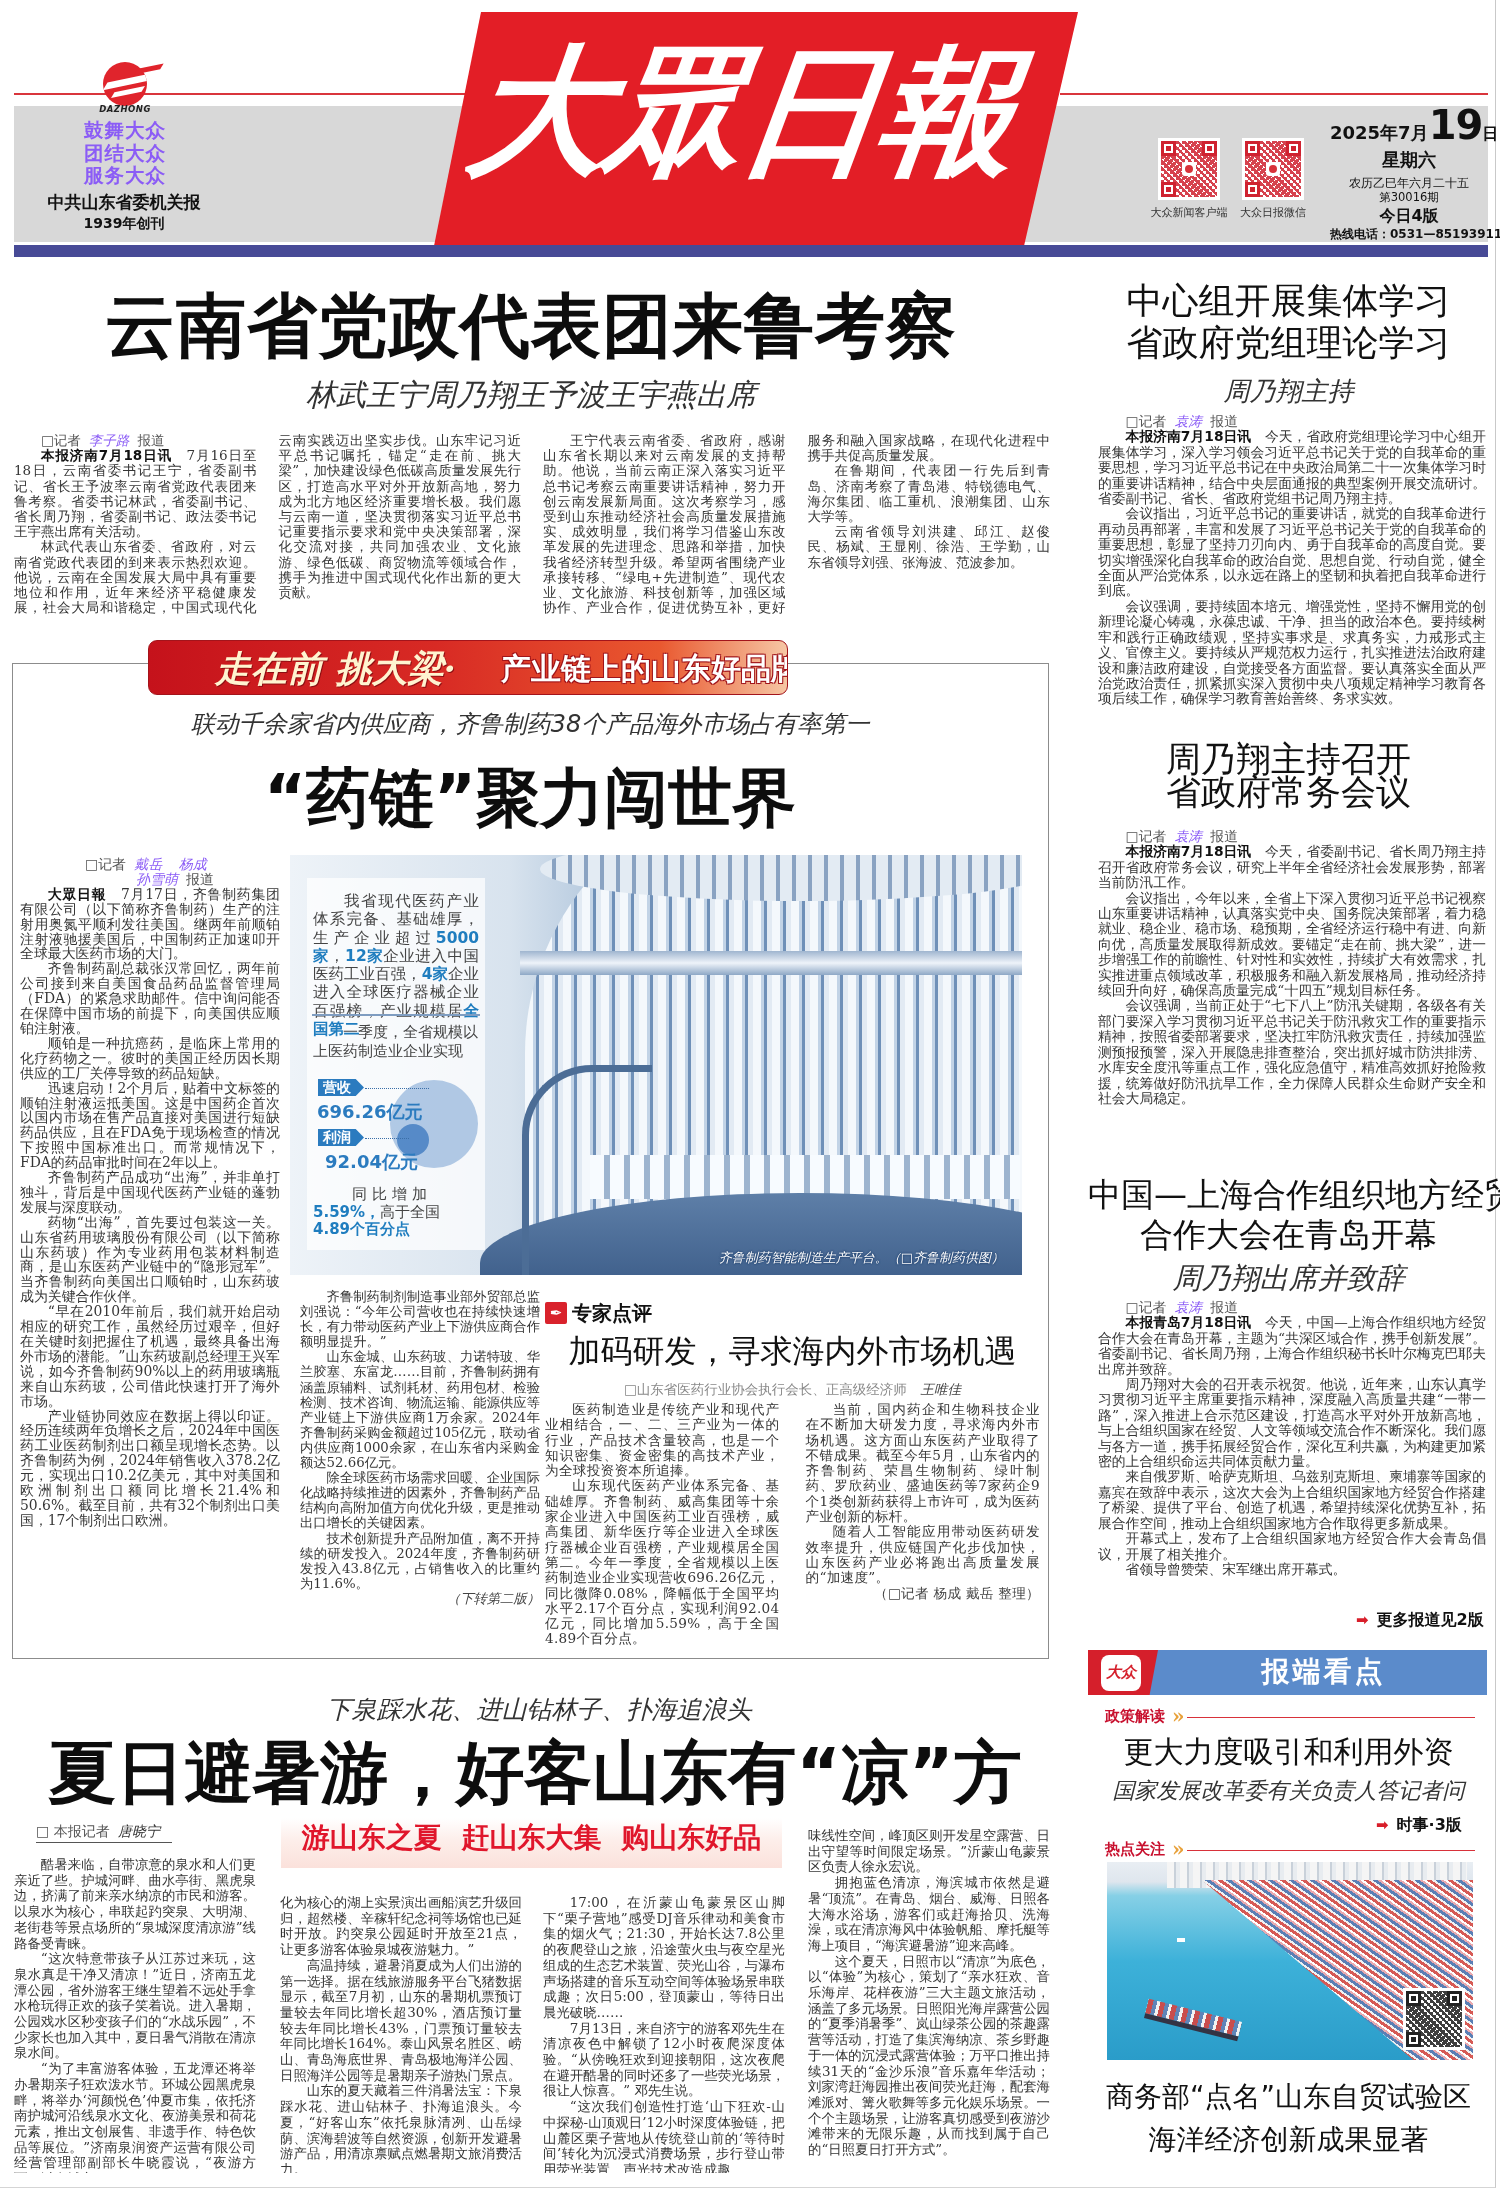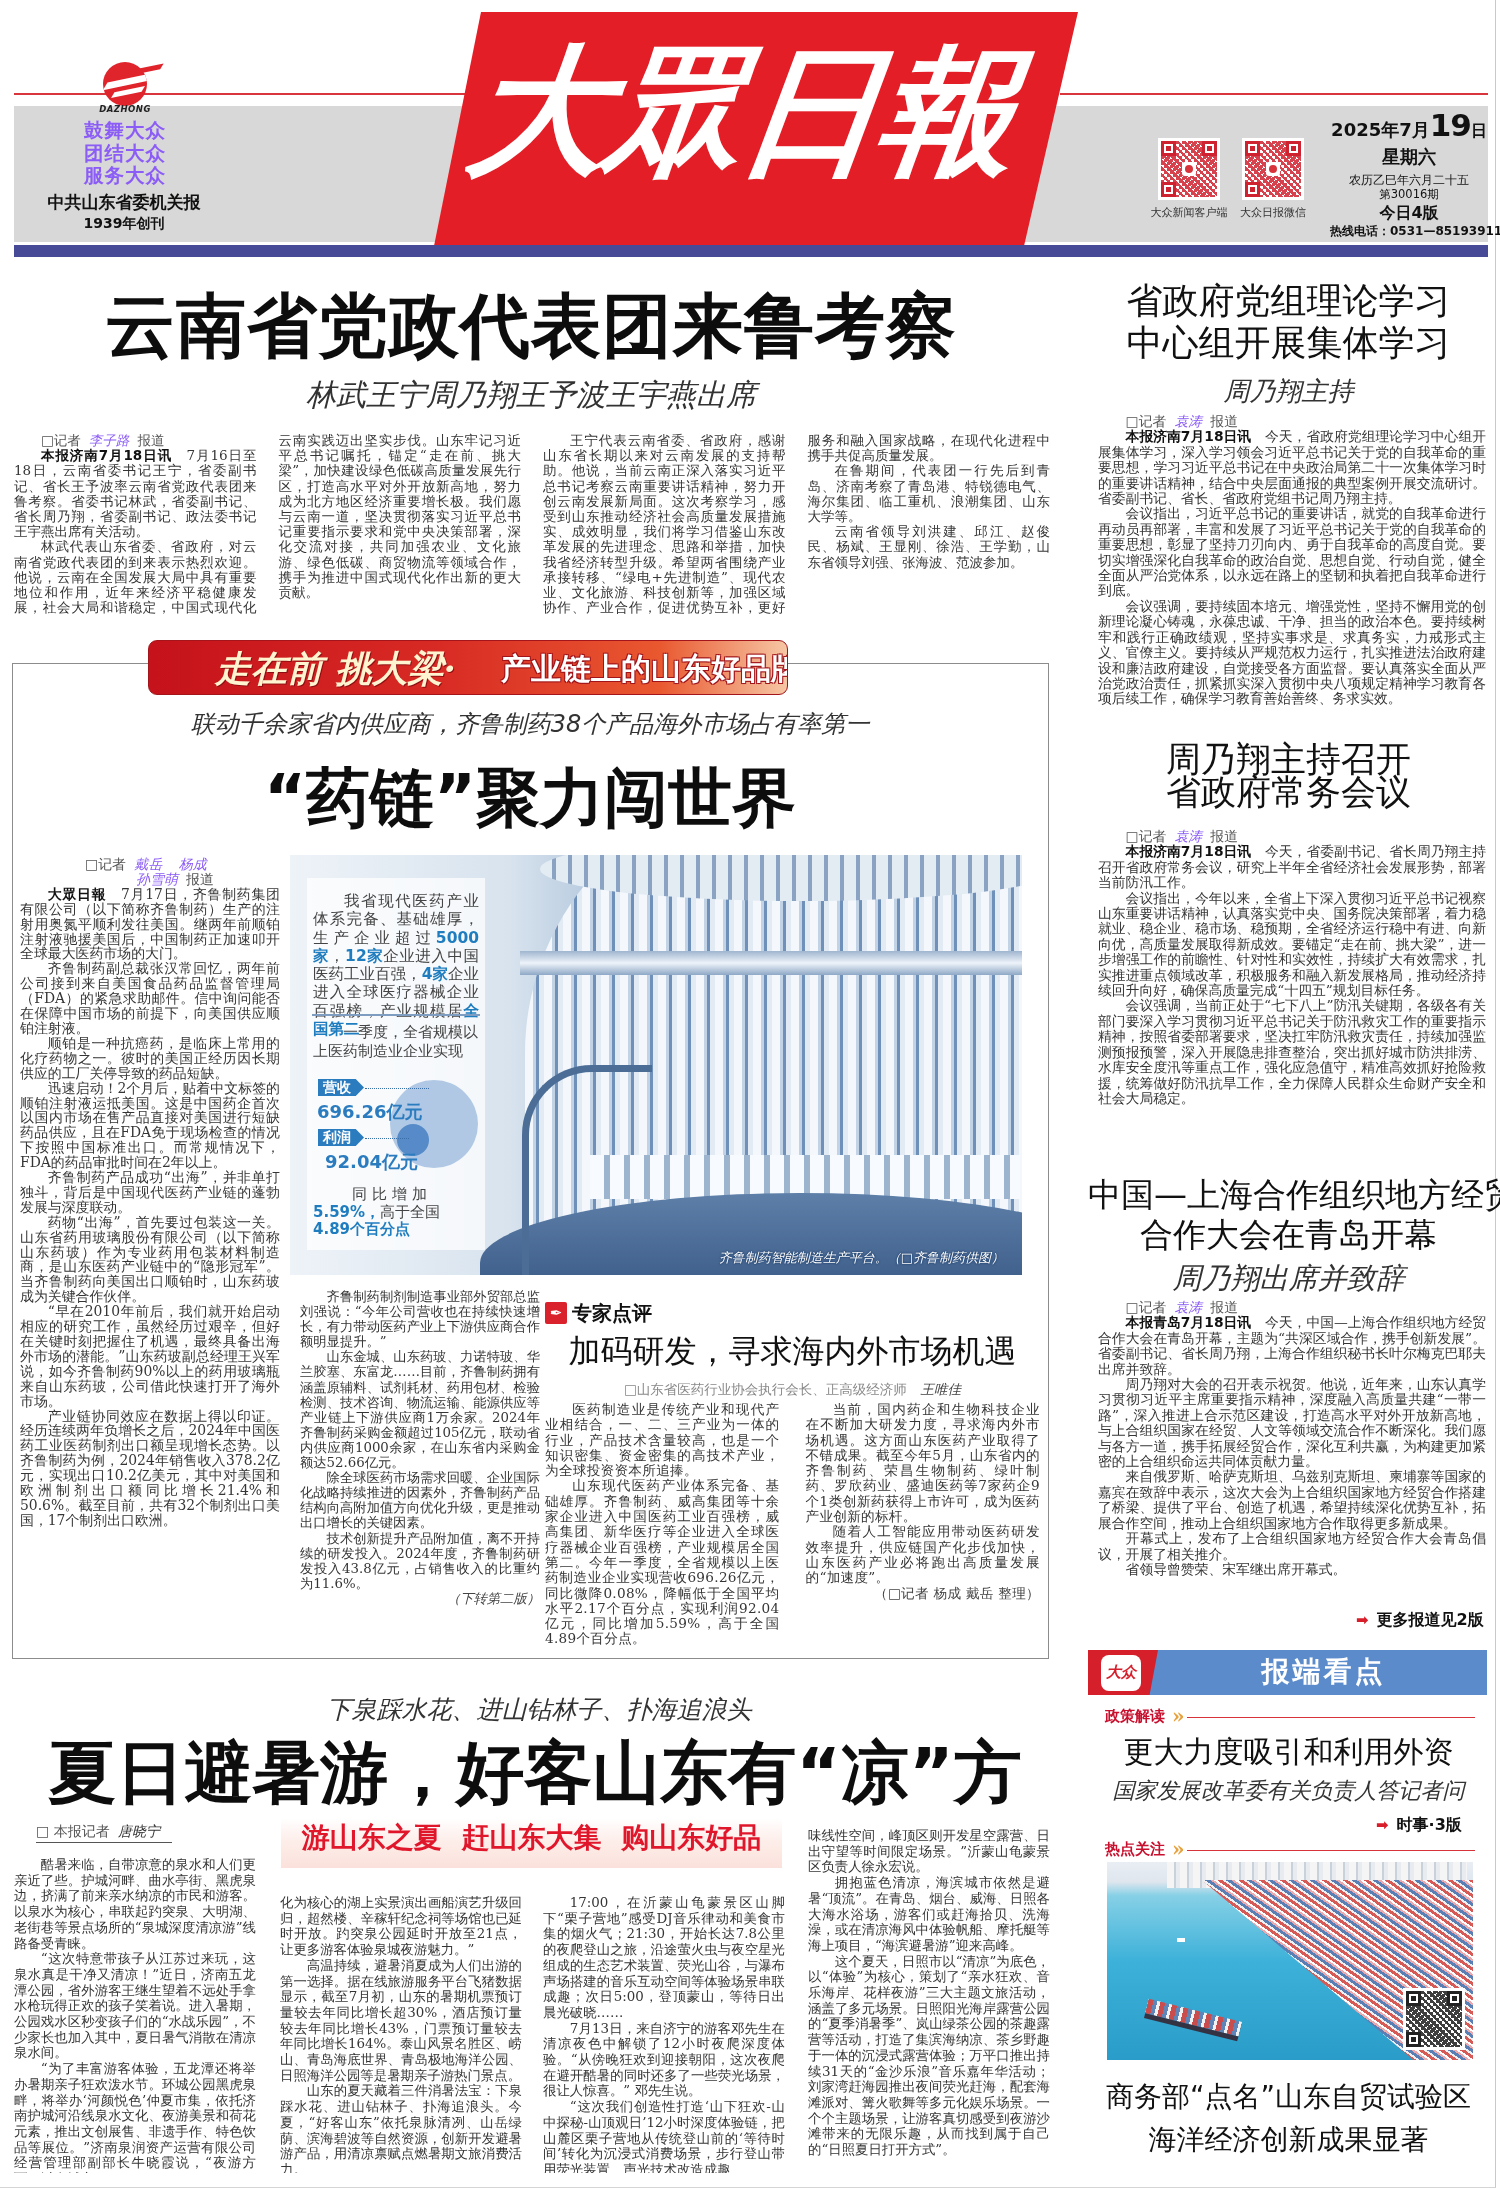--- a/index.html
+++ b/index.html
@@ -24,21 +24,21 @@
 .founded{left:38px;top:215px;width:172px;text-align:center;font-size:14px;font-weight:bold;color:#111;}
 .qr{background:#fff;overflow:hidden;}
 .qr-pattern{position:absolute;left:3px;top:3px;right:3px;bottom:3px;background:repeating-conic-gradient(#cf2230 0 25%,transparent 0 50%) 0 0/6px 6px,repeating-linear-gradient(45deg,#cf2230 0 2px,transparent 2px 5px);opacity:.85;}
 .qr-finder{position:absolute;width:15px;height:15px;background:#fff;border:3px solid #cf2230;box-shadow:inset 0 0 0 2px #fff,inset 0 0 0 6px #cf2230;}
 .qr-center{position:absolute;width:14px;height:14px;left:50%;top:50%;margin:-7px 0 0 -7px;background:#fff;border-radius:3px;}
 .qr-center::after{content:"";position:absolute;left:3px;top:3px;width:8px;height:8px;border-radius:50%;background:#d8323a;}
 .qr-label{font-size:11px;color:#333;text-align:center;white-space:nowrap;}
 .date-block{left:1330px;top:110px;width:158px;text-align:center;color:#111;font-family:"DejaVu Sans",sans-serif;}
 .date-line{font-weight:bold;white-space:nowrap;line-height:30px;}
 .date-ym{font-size:18px;}
-.date-day{font-size:31px;letter-spacing:-1px;}
+.date-day{font-size:40px;letter-spacing:-1px;}
 .date-suf{font-size:16px;}
 .weekday{font-size:18px;font-weight:bold;line-height:22px;}
 .lunar{font-size:12px;line-height:14px;margin-top:5px;}
 .issue{font-size:11.5px;line-height:14px;}
 .pages{font-size:16px;font-weight:bold;line-height:20px;margin-top:2px;}
 .hotline{font-size:12px;font-weight:bold;line-height:16px;white-space:nowrap;}
 
 .headline-xl{font-family:"DejaVu Sans",sans-serif;font-weight:900;color:#0d0d0d;text-align:center;white-space:nowrap;}
 .kicker{font-family:"DejaVu Sans",sans-serif;font-weight:300;color:#333;text-align:center;white-space:nowrap;font-style:italic;}
 .headline-r{font-family:"DejaVu Sans",sans-serif;color:#111;text-align:center;white-space:nowrap;}
@@ -172,22 +172,22 @@
     <p>林武代表山东省委、省政府，对云南省党政代表团的到来表示热烈欢迎。他说，云南在全国发展大局中具有重要地位和作用，近年来经济平稳健康发展，社会大局和谐稳定，中国式现代化云南实践迈出坚实步伐。山东牢记习近平总书记嘱托，锚定“走在前、挑大梁”，加快建设绿色低碳高质量发展先行区，打造高水平对外开放新高地，努力成为北方地区经济重要增长极。我们愿与云南一道，坚决贯彻落实习近平总书记重要指示要求和党中央决策部署，深化交流对接，共同加强农业、文化旅游、绿色低碳、商贸物流等领域合作，携手为推进中国式现代化作出新的更大贡献。</p>
     <p>王宁代表云南省委、省政府，感谢山东省长期以来对云南发展的支持帮助。他说，当前云南正深入落实习近平总书记考察云南重要讲话精神，努力开创云南发展新局面。这次考察学习，感受到山东推动经济社会高质量发展措施实、成效明显，我们将学习借鉴山东改革发展的先进理念、思路和举措，加快我省经济转型升级。希望两省围绕产业承接转移、“绿电+先进制造”、现代农业、文化旅游、科技创新等，加强区域协作、产业合作，促进优势互补，更好服务和融入国家战略，在现代化进程中携手共促高质量发展。</p>
     <p>在鲁期间，代表团一行先后到青岛、济南考察了青岛港、特锐德电气、海尔集团、临工重机、浪潮集团、山东大学等。</p>
     <p>云南省领导刘洪建、邱江、赵俊民、杨斌、王显刚、徐浩、王学勤，山东省领导刘强、张海波、范波参加。</p>
   </div>
 </article>
 
 <aside>
 
   <div class="abs headline-r" style="left:1090px;top:280px;width:397px;font-size:36px;line-height:42px;">
+    <div>中心组开展集体学习</div>
     <div>省政府党组理论学习</div>
-    <div>中心组开展集体学习</div>
   </div>
   <div class="abs kicker" style="left:1090px;top:376px;width:397px;font-size:26px;line-height:30px;">周乃翔主持</div>
   <div class="abs txt right-txt" style="left:1098px;top:414px;width:388px;height:308px;">
     <p class="byl"><span>□记者</span><span class="nm">袁涛</span><span>报道</span></p>
     <p><span class="dl">本报济南7月18日讯</span>　<span>今天，省政府党组理论学习中心组开展集体学习，深入学习领会习近平总书记关于党的自我革命的重要思想，学习习近平总书记在中央政治局第二十一次集体学习时的重要讲话精神，结合中央层面通报的典型案例开展交流研讨。省委副书记、省长、省政府党组书记周乃翔主持。</span></p>
     <p>会议指出，习近平总书记的重要讲话，就党的自我革命进行再动员再部署，丰富和发展了习近平总书记关于党的自我革命的重要思想，彰显了坚持刀刃向内、勇于自我革命的高度自觉。要切实增强深化自我革命的政治自觉、思想自觉、行动自觉，健全全面从严治党体系，以永远在路上的坚韧和执着把自我革命进行到底。</p>
     <p>会议强调，要持续固本培元、增强党性，坚持不懈用党的创新理论凝心铸魂，永葆忠诚、干净、担当的政治本色。要持续树牢和践行正确政绩观，坚持实事求是、求真务实，力戒形式主义、官僚主义。要持续从严规范权力运行，扎实推进法治政府建设和廉洁政府建设，自觉接受各方面监督。要认真落实全面从严治党政治责任，抓紧抓实深入贯彻中央八项规定精神学习教育各项后续工作，确保学习教育善始善终、务求实效。</p>
   </div>
 
   <div class="abs headline-r" style="left:1090px;top:743px;width:397px;font-size:35px;line-height:33px;">

